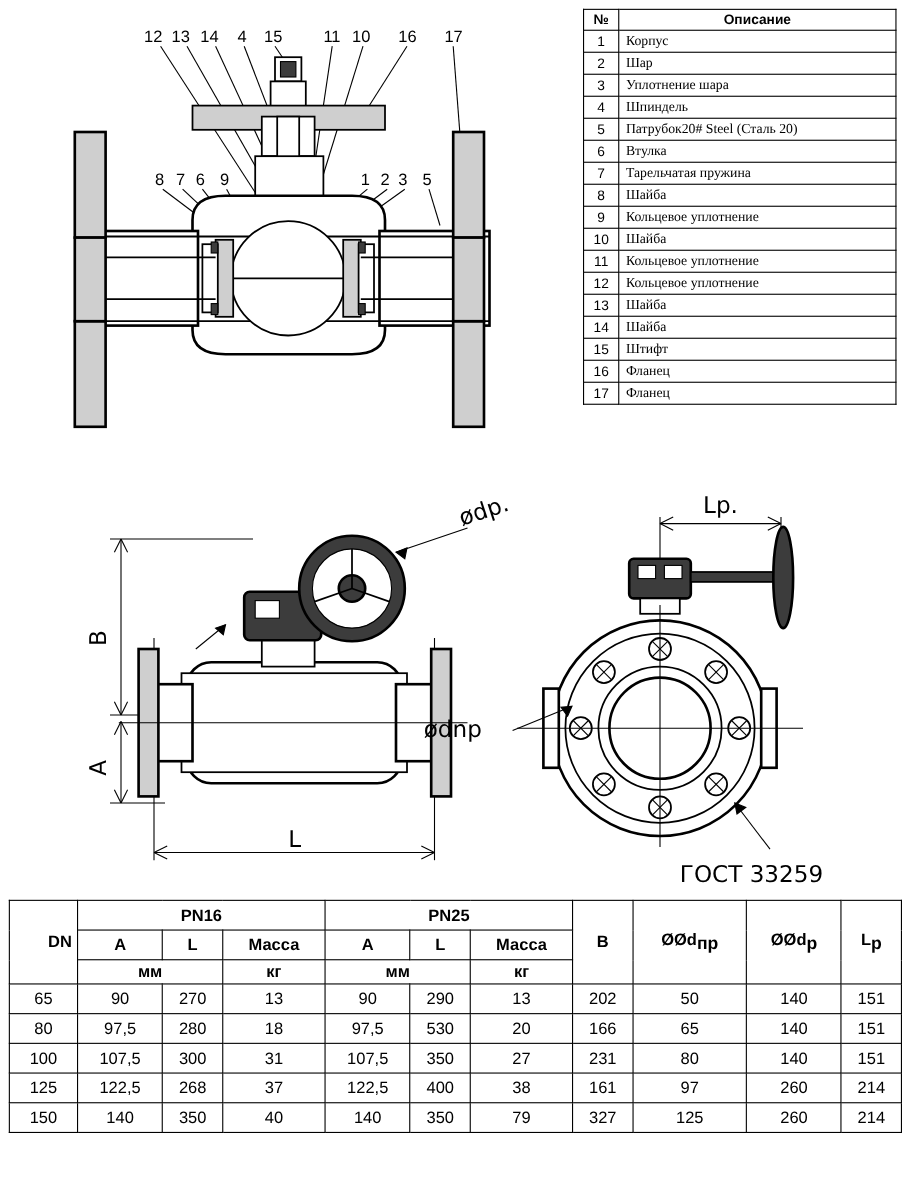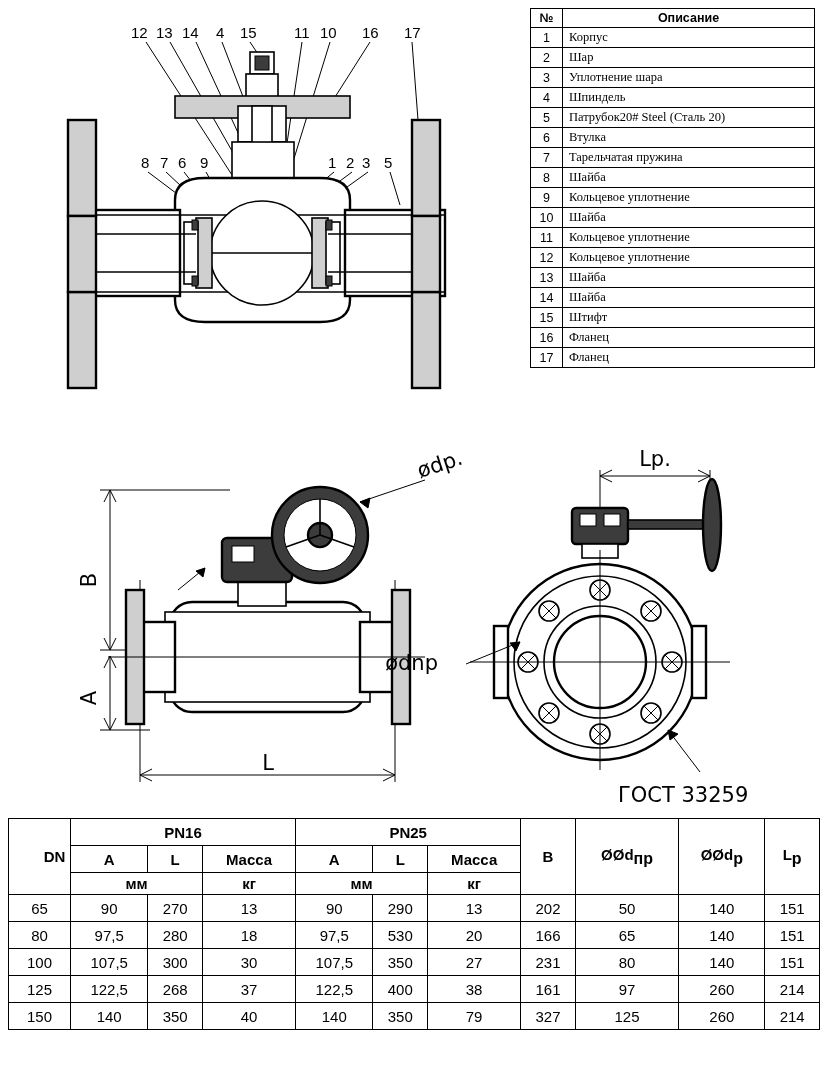--- a/index.html
+++ b/index.html
@@ -436,21 +436,21 @@
           <td>20</td>
           <td>166</td>
           <td>65</td>
           <td>140</td>
           <td>151</td>
         </tr>
         <tr>
           <td>100</td>
           <td>107,5</td>
           <td>300</td>
-          <td>30</td>
+          <td>31</td>
           <td>107,5</td>
           <td>350</td>
           <td>27</td>
           <td>231</td>
           <td>80</td>
           <td>140</td>
           <td>151</td>
         </tr>
         <tr>
           <td>125</td>

